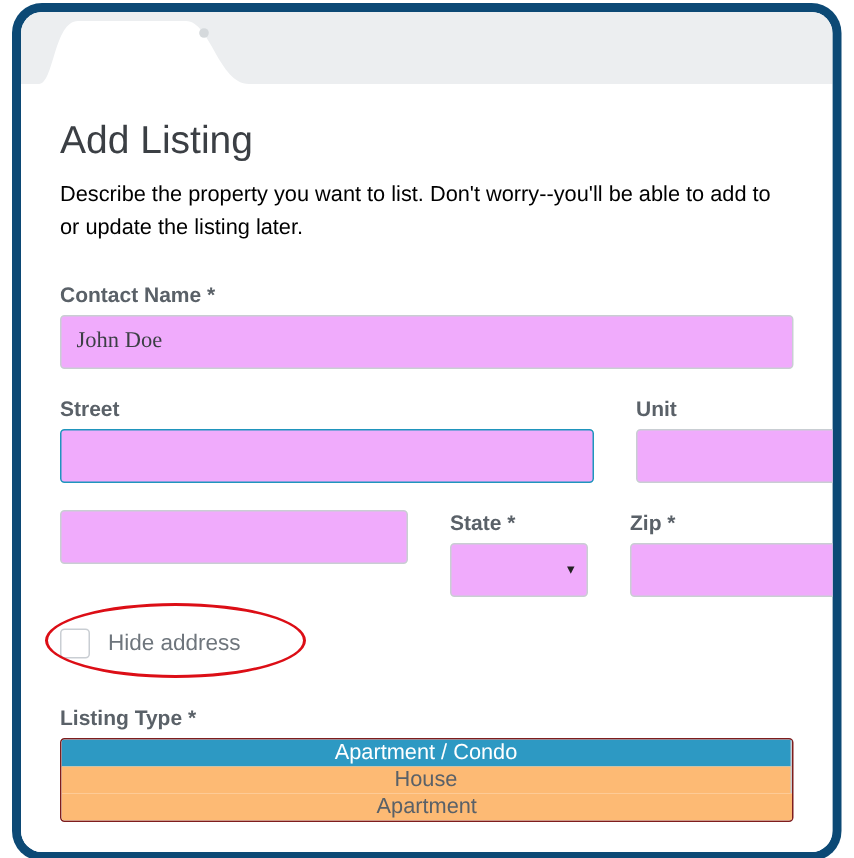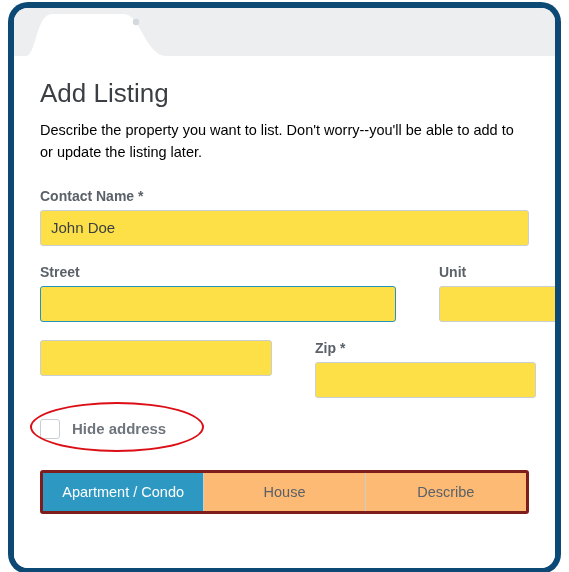--- a/index.html
+++ b/index.html
@@ -46,59 +46,58 @@
     margin: 0 0 24px 0;
   }
   .field-label {
     font-size: 14px;
     font-weight: 700;
     color: #5a6168;
     margin-bottom: 6px;
   }
   .row {
     display: flex;
-    gap: 43px;
+    gap: 28px;
     margin-bottom: 18px;
   }
   .col { display: flex; flex-direction: column; flex: 1 1 0; }
   .col-street { flex: 0 0 356px; }
   .col-unit   { flex: 1 1 0; }
   .col-city   { flex: 0 0 232px; }
   .col-state  { flex: 0 0 92px; }
   .col-zip    { flex: 1 1 0; }
 
   input.text, .select {
     height: 36px;
     border: 1px solid #c9ced3;
     border-radius: 3px;
     padding: 0 10px;
     font-size: 15px;
     color: #3b3f44;
-    background: #fde047;
-    font-family: Liberation Sans, sans-serif;
+    background: #f0abfc;
+    font-family: Liberation Serif, serif;
     outline: none;
   }
   input.text.focused { border-color: #1f95bd; }
   .select {
     position: relative;
   }
   .select::after {
     content: "▾";
     position: absolute;
     right: 8px; top: 50%; transform: translateY(-52%);
     font-size: 10px; color: #222;
   }
 
   .hide-row {
     display: flex; align-items: center;
     margin-top: 14px;
     margin-bottom: 28px;
     position: relative;
     height: 26px;
-    font-weight: bold;
   }
   .chk {
     width: 20px; height: 20px;
     border: 1px solid #c9ced3;
     border-radius: 3px;
     margin-right: 12px;
     background: #fff;
   }
   .hide-text { font-size: 15px; color: #6e757c; }
   .anno {
@@ -106,24 +105,25 @@
     left: -10px; top: -14px;
     width: 174px; height: 50px;
     border: 2.5px solid #dc0e16;
     border-radius: 50%;
     pointer-events: none;
   }
 
   .seg {
     display: flex;
     width: 100%;
-    border: 3px solid #7f1d1d;
+    border: 1px solid #7f1d1d;
     border-radius: 3px;
     overflow: hidden;
     margin-top: 6px;
+    flex-direction: column;
   }
   .seg button {
     flex: 1 1 0;
     height: 38px;
     background: #fdba74;
     border: none;
     border-right: 1px solid #c9ced3;
     font-size: 14.5px;
     color: #5a6168;
     cursor: pointer;
@@ -163,31 +163,36 @@
       <div class="col col-unit">
         <div class="field-label">Unit</div>
         <input class="text" value="" style="">
       </div>
     </div>
 
     <div class="row">
       <div class="col col-city">
         <input class="text" value="" style="">
       </div>
+      <div class="col col-state">
+        <div class="field-label">State *</div>
+        <div class="select"></div>
+      </div>
       <div class="col col-zip">
         <div class="field-label">Zip *</div>
         <input class="text" value="" style="">
       </div>
     </div>
 
     <div class="hide-row">
       <div class="chk"></div>
       <span class="hide-text">Hide address</span>
       <div class="anno"></div>
     </div>
 
+    <div class="field-label">Listing Type *</div>
     <div class="seg">
       <button class="active">Apartment / Condo</button>
       <button>House</button>
-      <button>Describe</button>
+      <button>Apartment</button>
     </div>
   </div>
 </div>
 
 </body></html>

